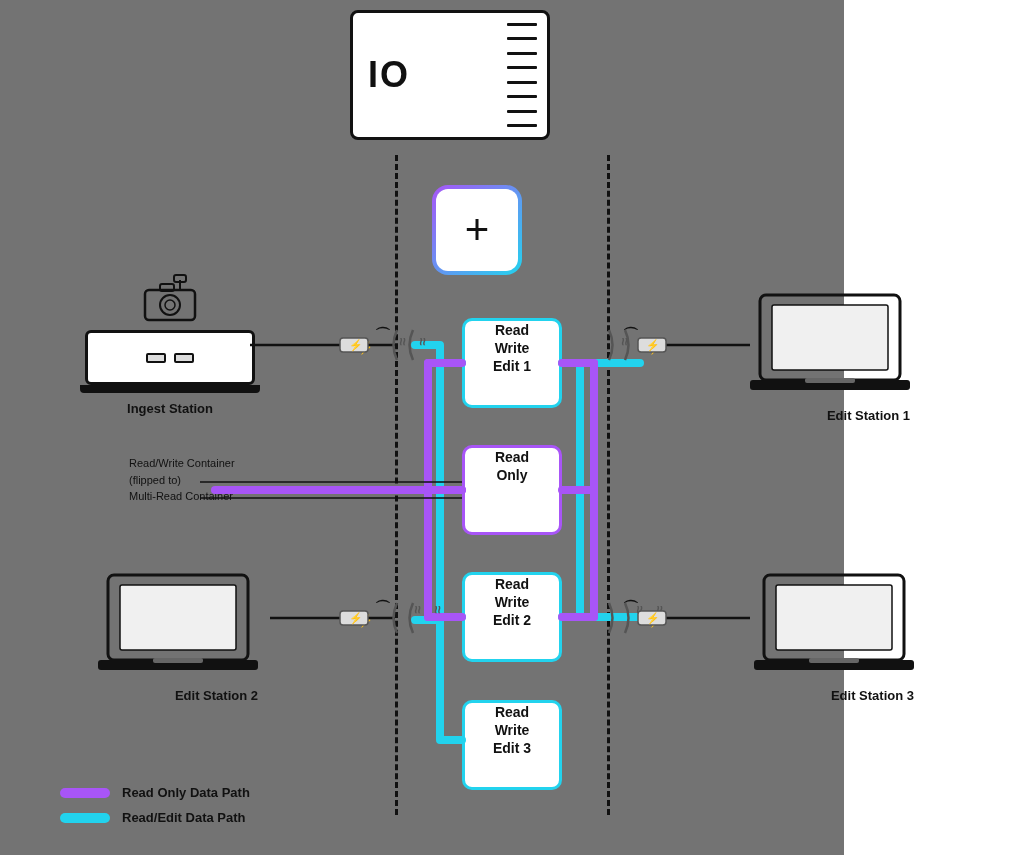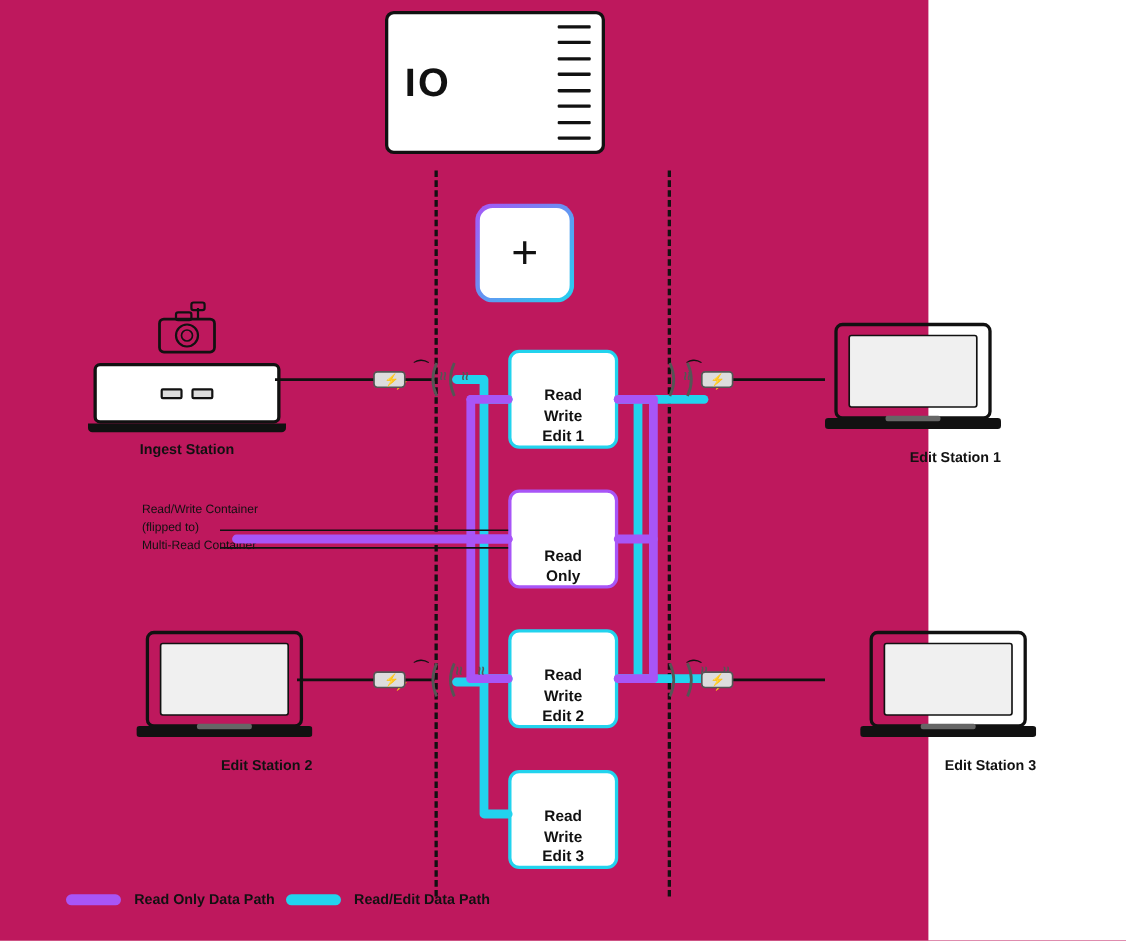--- a/index.html
+++ b/index.html
@@ -8,21 +8,21 @@
       font-family: Arial, sans-serif;
       width: 1024px;
       height: 855px;
       overflow: hidden;
       position: relative;
     }
     .diagram-container {
       width: 844px;
       height: 855px;
       position: relative;
-      background: #be185d;
+      background: #737373;
     }
 
     
     .io-device {
       position: absolute;
       top: 10px;
       left: 350px;
       width: 200px;
       height: 130px;
       border: 3px solid #111;
@@ -57,21 +57,21 @@
 
     
     .data-box {
       position: absolute;
       width: 100px;
       height: 90px;
       border: 3px solid #22d3ee;
       border-radius: 10px;
       background: #fff;
       display: flex;
-      align-items: flex-end;
+      align-items: flex-start;
       justify-content: center;
       text-align: center;
       font-size: 14px;
       font-weight: 700;
       color: #111;
       line-height: 1.3;
     }
     .data-box.read-only {
       border-color: #a855f7;
     }
@@ -144,40 +144,40 @@
       width: 180px;
       height: 8px;
       background: #111;
       border-radius: 0 0 4px 4px;
       margin: 0 auto;
     }
 
     
     .edit1 { top: 290px; left: 750px; }
     
-    .edit2 { top: 570px; left: 124px; }
-    
-    .edit3 { top: 570px; left: 782px; }
+    .edit2 { top: 570px; left: 98px; }
+    
+    .edit3 { top: 570px; left: 754px; }
 
     
     .svg-overlay {
       position: absolute;
       top: 0; left: 0;
       width: 1024px;
       height: 855px;
       pointer-events: none;
     }
 
     
     .legend {
       position: absolute;
       bottom: 30px;
       left: 60px;
       display: flex;
-      flex-direction: row;
+      flex-direction: column;
       gap: 10px;
     }
     .legend-item {
       display: flex;
       align-items: center;
       gap: 12px;
       font-size: 13px;
       font-weight: 600;
       color: #111;
     }

